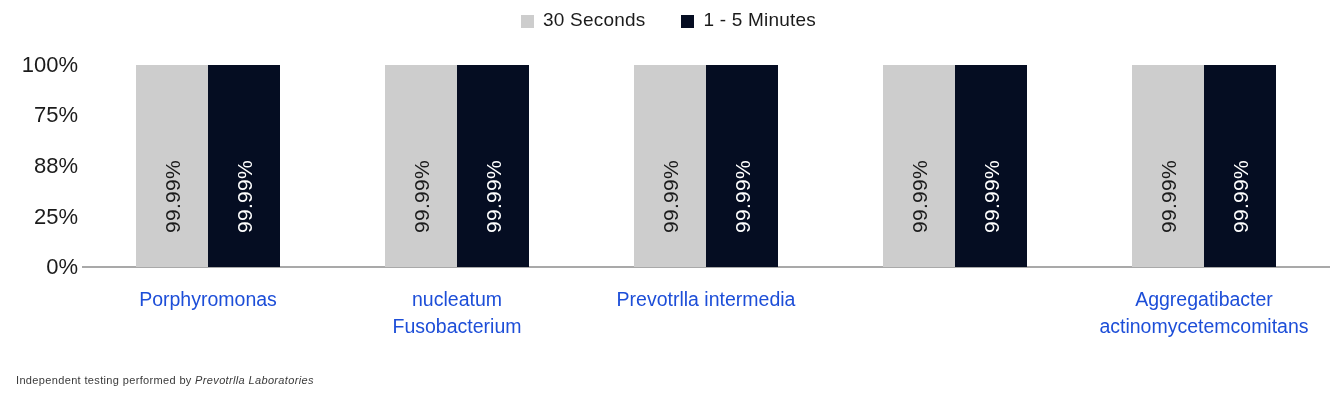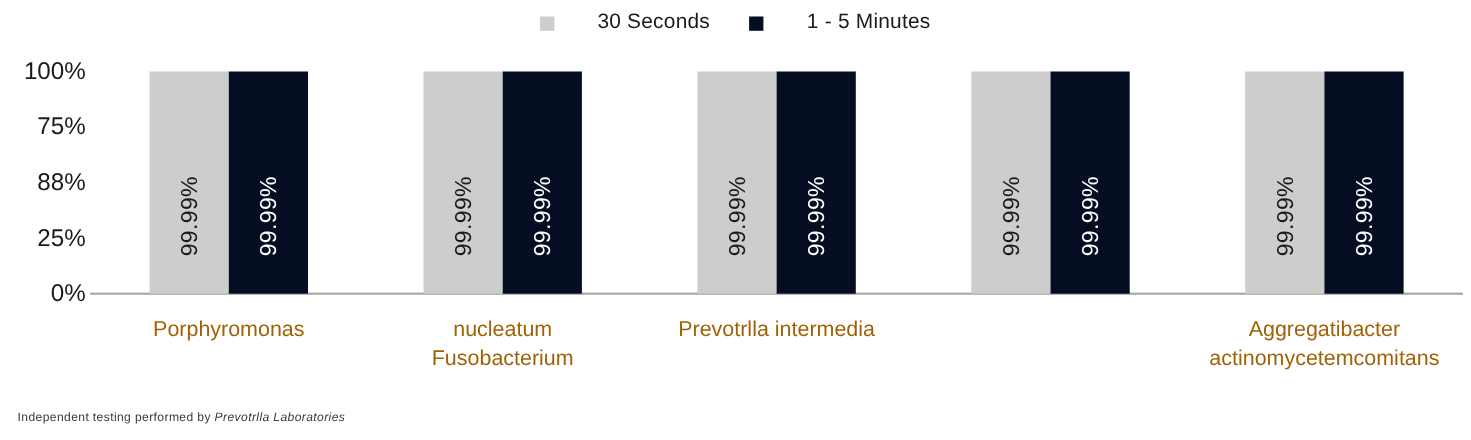--- a/index.html
+++ b/index.html
@@ -38,21 +38,20 @@
     height: 13px;
     flex: 0 0 auto;
     position: relative;
     top: 1px;
   }
   .legend-label {
     font-size: 19px;
     letter-spacing: .2px;
     color: #1b1b1b;
     white-space: nowrap;
-    margin-left: 30px;
   }
 
   
   .plot {
     position: absolute;
     left: 0;
     top: 0;
     width: 1337px;
     height: 400px;
   }
@@ -111,21 +110,21 @@
     top: 30px;
   }
 
   
   .cat-label {
     position: absolute;
     top: 286px;
     text-align: center;
     font-size: 19.5px;
     line-height: 27px;
-    color: #a16207;
+    color: #1d4ed8;
   }
 
   
   .footnote {
     position: absolute;
     left: 16px;
     top: 374px;
     font-size: 11px;
     letter-spacing: .35px;
     color: #3a3a3a;

